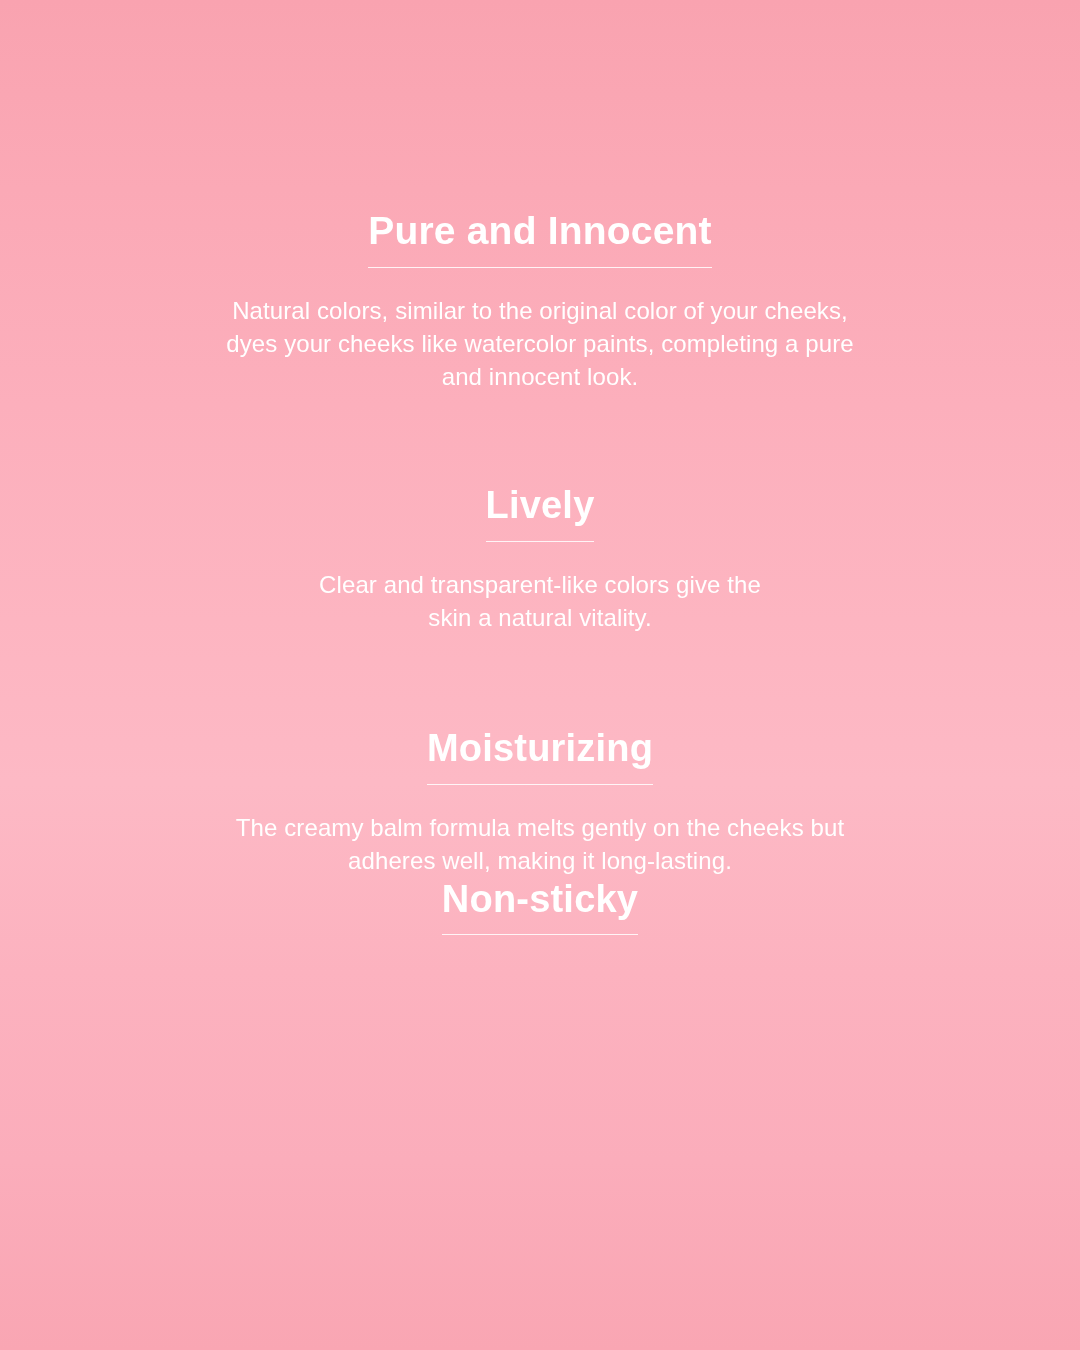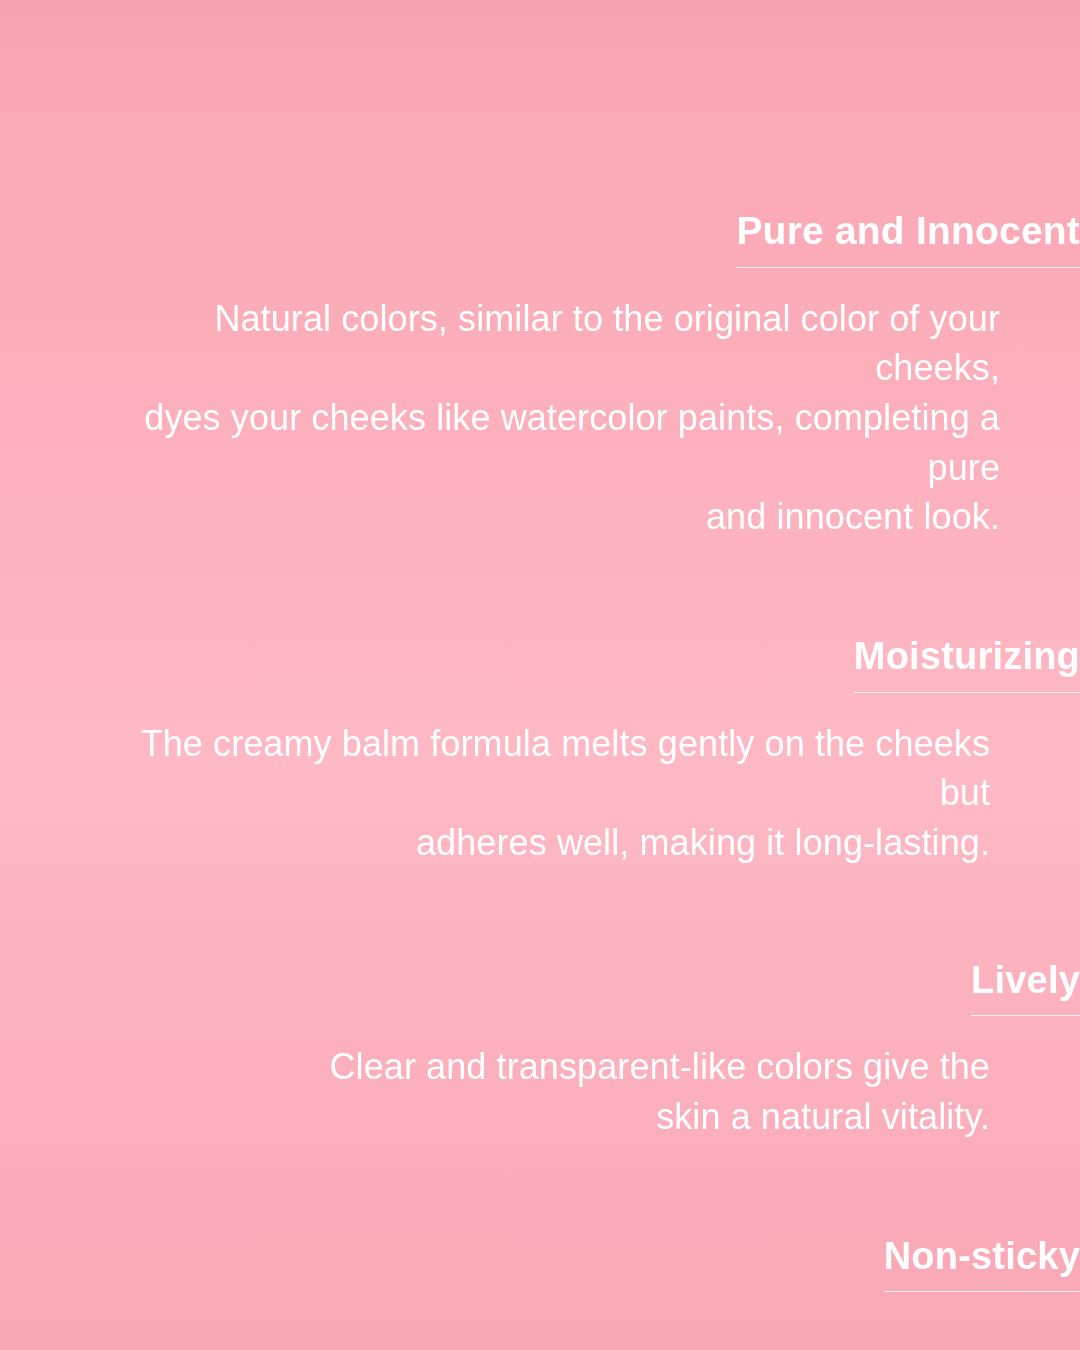--- a/index.html
+++ b/index.html
@@ -27,77 +27,77 @@
     width: 1080px;
     height: 1350px;
     box-sizing: border-box;
     display: flex;
     flex-direction: column;
     align-items: center;
   }
 
   .block {
     width: 100%;
-    text-align: right;
+    text-align: center;
     color: #ffffff;
   }
 
   .heading {
     display: inline-block;
     font-size: 38px;
     font-weight: 600;
     letter-spacing: 0.2px;
     line-height: 1.2;
     color: #ffffff;
     padding-bottom: 12px;
     border-bottom: 1.5px solid rgba(255,255,255,0.85);
   }
 
   .body-text {
     margin: 26px auto 0 auto;
-    font-size: 36px;
+    font-size: 24px;
     line-height: 1.38;
     font-weight: 400;
     color: #ffffff;
     letter-spacing: 0.1px;
     white-space: pre-line;
     max-width: 920px;
   }
 
   .block-1 { margin-top: 208px; }
   .block-1 .heading { font-size: 39px; }
   .block-2 { margin-top: 90px; }
   .block-3 { margin-top: 92px; }
-  .block-4 { margin-top: 92px; }
+  .block-4 { }
 
   .block-2 .body-text,
   .block-3 .body-text,
   .block-4 .body-text { max-width: 900px; }
 </style>
 </head>
 <body>
 
 <div class="page">
 
   <section class="block block-1">
     <div class="heading">Pure and Innocent</div>
     <div class="body-text">Natural colors, similar to the original color of your cheeks,
 dyes your cheeks like watercolor paints, completing a pure
 and innocent look.</div>
   </section>
 
+  <section class="block block-2">
+    <div class="heading">Lively</div>
+    <div class="body-text">Clear and transparent-like colors give the
+skin a natural vitality.</div>
+  </section>
+
   <section class="block block-3">
     <div class="heading">Moisturizing</div>
     <div class="body-text">The creamy balm formula melts gently on the cheeks but
 adheres well, making it long-lasting.</div>
-  </section>
-
-  <section class="block block-2">
-    <div class="heading">Lively</div>
-    <div class="body-text">Clear and transparent-like colors give the
-skin a natural vitality.</div>
   </section>
 
   <section class="block block-4">
     <div class="heading">Non-sticky</div>
   </section>
 
 </div>
 
 </body></html>

